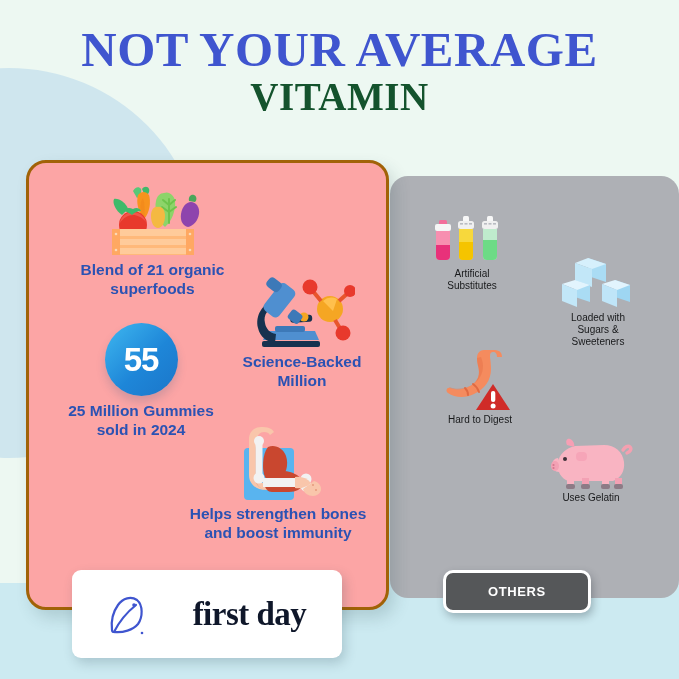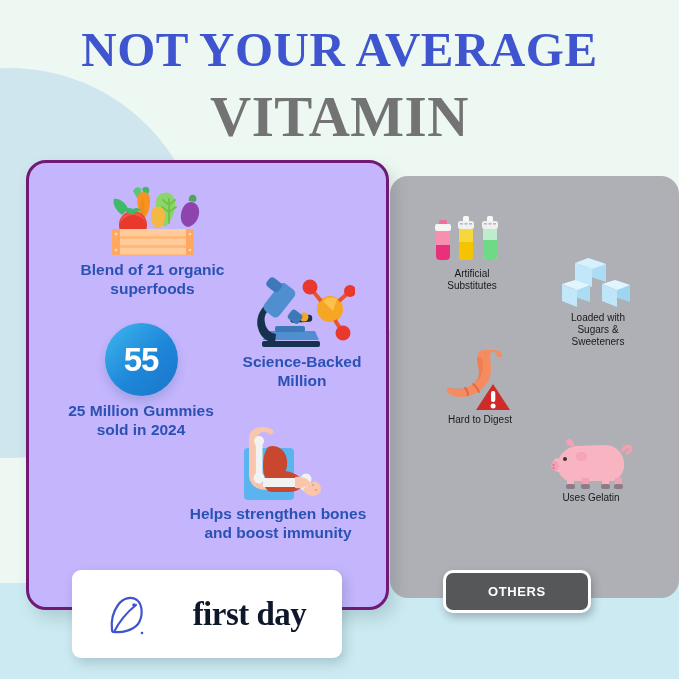--- a/index.html
+++ b/index.html
@@ -31,35 +31,35 @@
     position:absolute;left:0;top:26px;width:679px;text-align:center;
     font-family:"Liberation Serif", serif;
     font-weight:bold;
     line-height:0.98;
     z-index:20;
   }
   .headline .l1{
     display:block;font-size:49px;letter-spacing:0.5px;color:#3f55cf;
   }
   .headline .l2{
-    display:block;font-size:57px;letter-spacing:0.5px;color:#737373;margin-top:15px;
+    display:block;font-size:39px;letter-spacing:0.5px;color:#14532d;margin-top:4px;
   }
 
   
   .panel-others{
     position:absolute;left:390px;top:176px;width:289px;height:422px;
     background:#aeb0b5;
     border-radius:18px 18px 18px 18px;
     z-index:5;
   }
   .panel-ours{
     position:absolute;left:26px;top:160px;width:363px;height:450px;
-    background:#c4b5fd;
+    background:#fca5a5;
     border-radius:20px;
-    border:3px solid #701a75;
+    border:3px solid #a16207;
     box-sizing:border-box;
     box-shadow:6px 8px 16px rgba(40,70,80,.18);
     z-index:10;
   }
 
   
   .item{position:absolute;text-align:center;}
   .item .cap{
     display:block;
     line-height:1.22;

